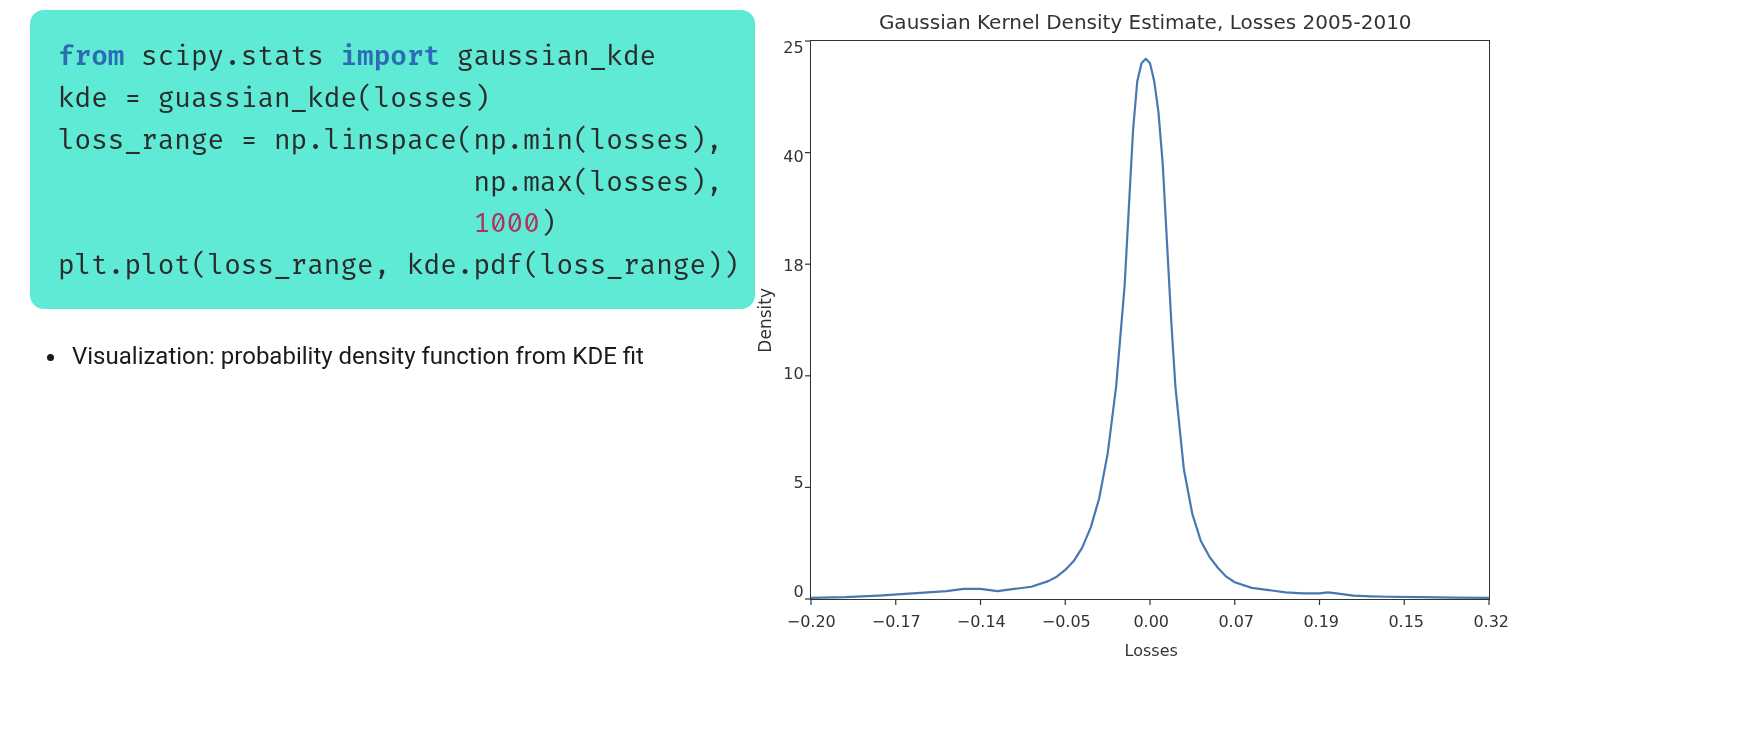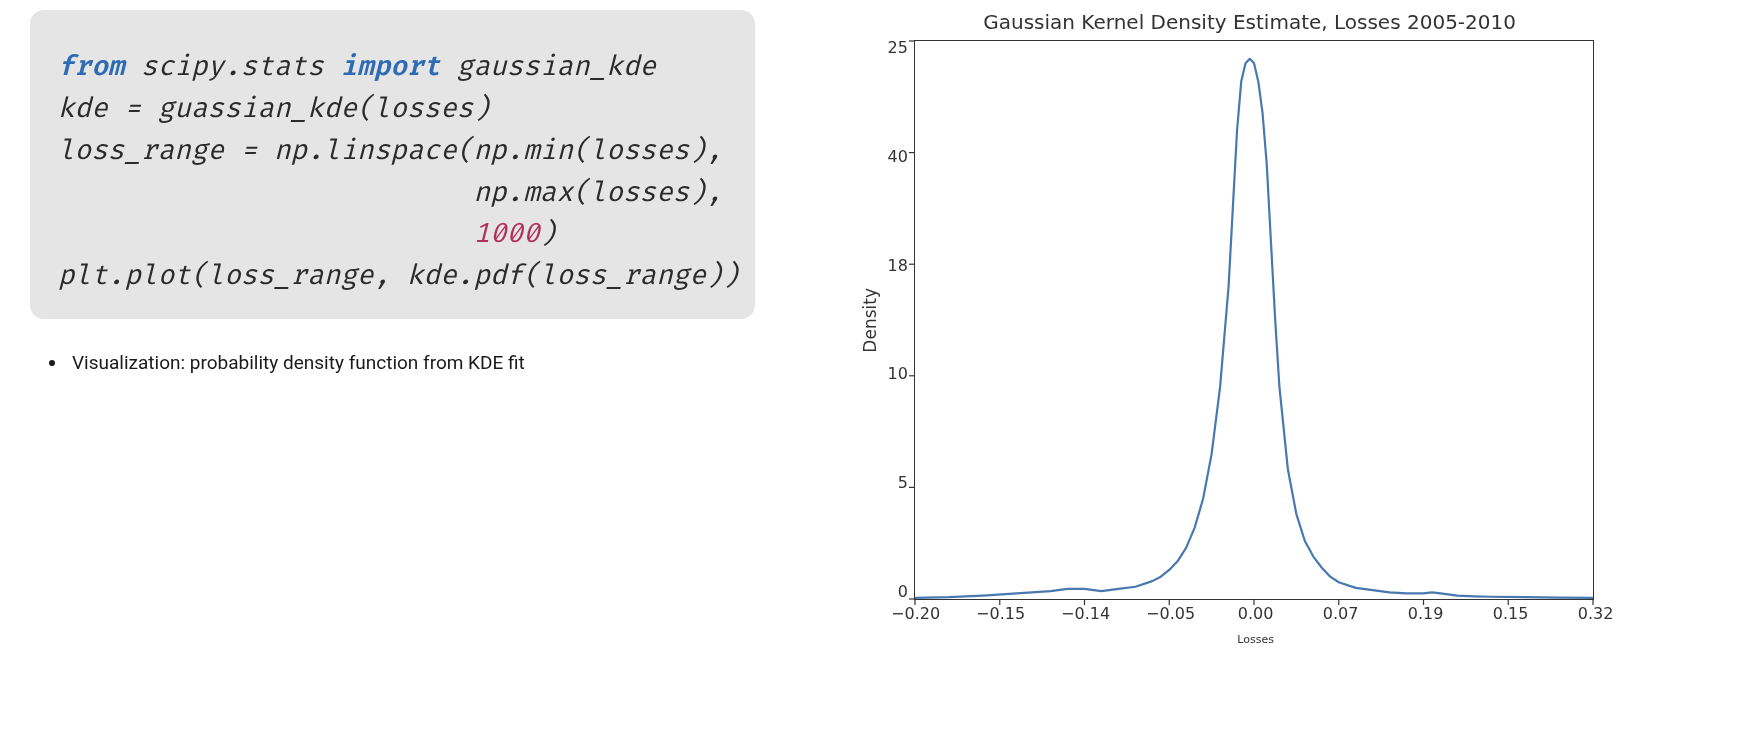--- a/index.html
+++ b/index.html
@@ -19,46 +19,44 @@
     height: 100%;
     box-sizing: border-box;
     padding: 10px 20px 10px 30px;
   }
   .left-col {
     flex: 0 0 660px;
     display: flex;
     flex-direction: column;
   }
   .code-block {
-    background: #e5e5e5;
+    background: #5eead4;
     border-radius: 14px;
-    padding: 36px 16px 22px 28px;
+    padding: 26px 16px 22px 28px;
     font-family: "Fira Code", "Consolas", "Menlo", monospace;
     font-size: 27px;
     line-height: 1.55;
     color: #2b2b2b;
     white-space: pre;
     overflow: hidden;
-    font-style: italic;
   }
   .kw { color: #2d6cb3; font-weight: 600; }
   .num { color: #b0315c; }
   .bullet-list {
     margin: 30px 0 0 8px;
     padding-left: 30px;
-    font-size: 19px;
+    font-size: 24px;
     line-height: 1.45;
     color: #1a1a1a;
   }
   .bullet-list li { padding-left: 4px; }
   .right-col {
     flex: 1;
     display: flex;
     align-items: flex-start;
-    justify-content: center;
     padding-top: 0;
   }
   .chart-wrap {
     width: 780px;
   }
   .chart-title {
     text-align: center;
     font-family: "DejaVu Sans", Arial, sans-serif;
     font-size: 20px;
     color: #333;
@@ -104,27 +102,27 @@
   }
   .xticks-row {
     display: flex;
     flex-direction: row;
     margin-left: 56px;
     width: 680px;
     justify-content: space-between;
     font-family: "DejaVu Sans", Arial, sans-serif;
     font-size: 16px;
     color: #333;
-    margin-top: 4px;
+    margin-top: 12px;
   }
   .xticks-row span { width: 50px; text-align: center; margin-left:-25px; margin-right:-25px;}
   .xlabel {
     text-align: center;
     font-family: "DejaVu Sans", Arial, sans-serif;
-    font-size: 11px;
+    font-size: 16px;
     color: #333;
     margin-top: 10px;
     margin-left: 56px;
     width: 680px;
   }
   .tick-marks line { stroke:#333; stroke-width:1.2; }
 </style>
 </head>
 <body>
 
@@ -173,21 +171,21 @@
               <line x1="0" x2="-6" y1="448" y2="448"></line>
               <line x1="0" x2="-6" y1="336" y2="336"></line>
               <line x1="0" x2="-6" y1="224" y2="224"></line>
               <line x1="0" x2="-6" y1="112" y2="112"></line>
               <line x1="0" x2="-6" y1="0" y2="0"></line>
             </svg>
         </div>
       </div>
       <div class="xticks-row">
         <span>−0.20</span>
-        <span>−0.15</span>
+        <span>−0.17</span>
         <span>−0.14</span>
         <span>−0.05</span>
         <span>0.00</span>
         <span>0.07</span>
         <span>0.19</span>
         <span>0.15</span>
         <span>0.32</span>
       </div>
       <div class="xlabel">Losses</div>
     </div>

